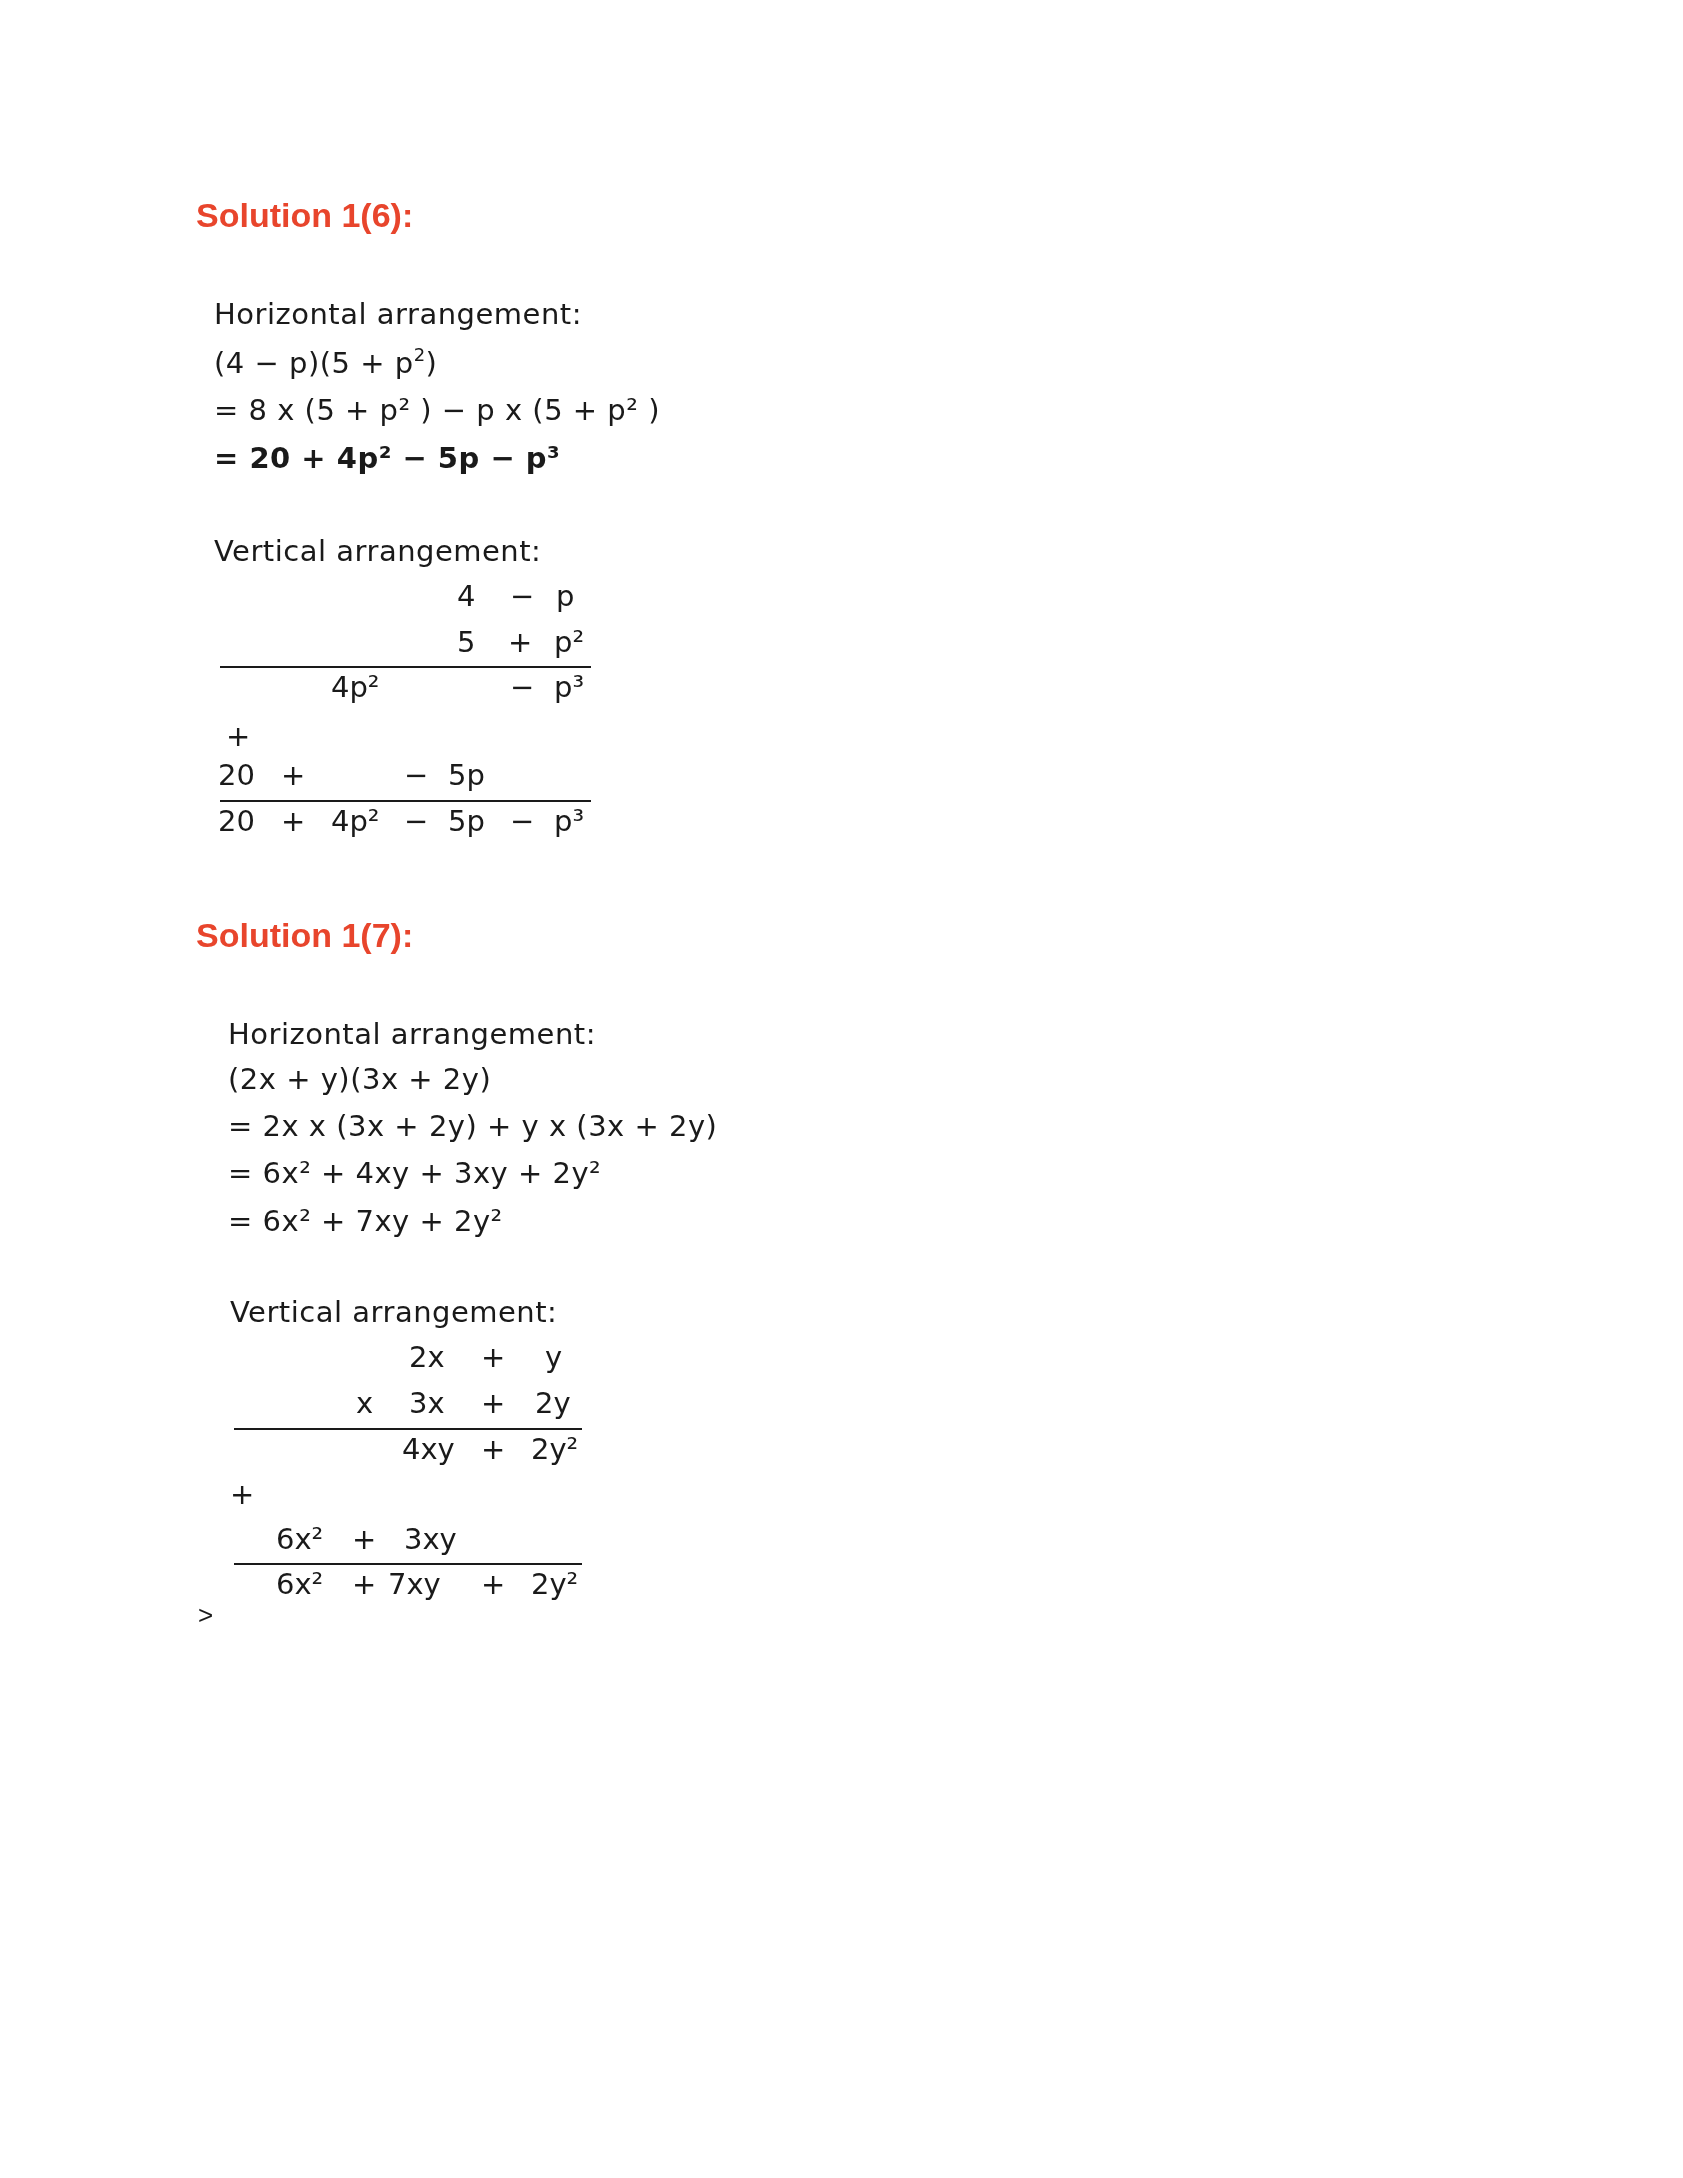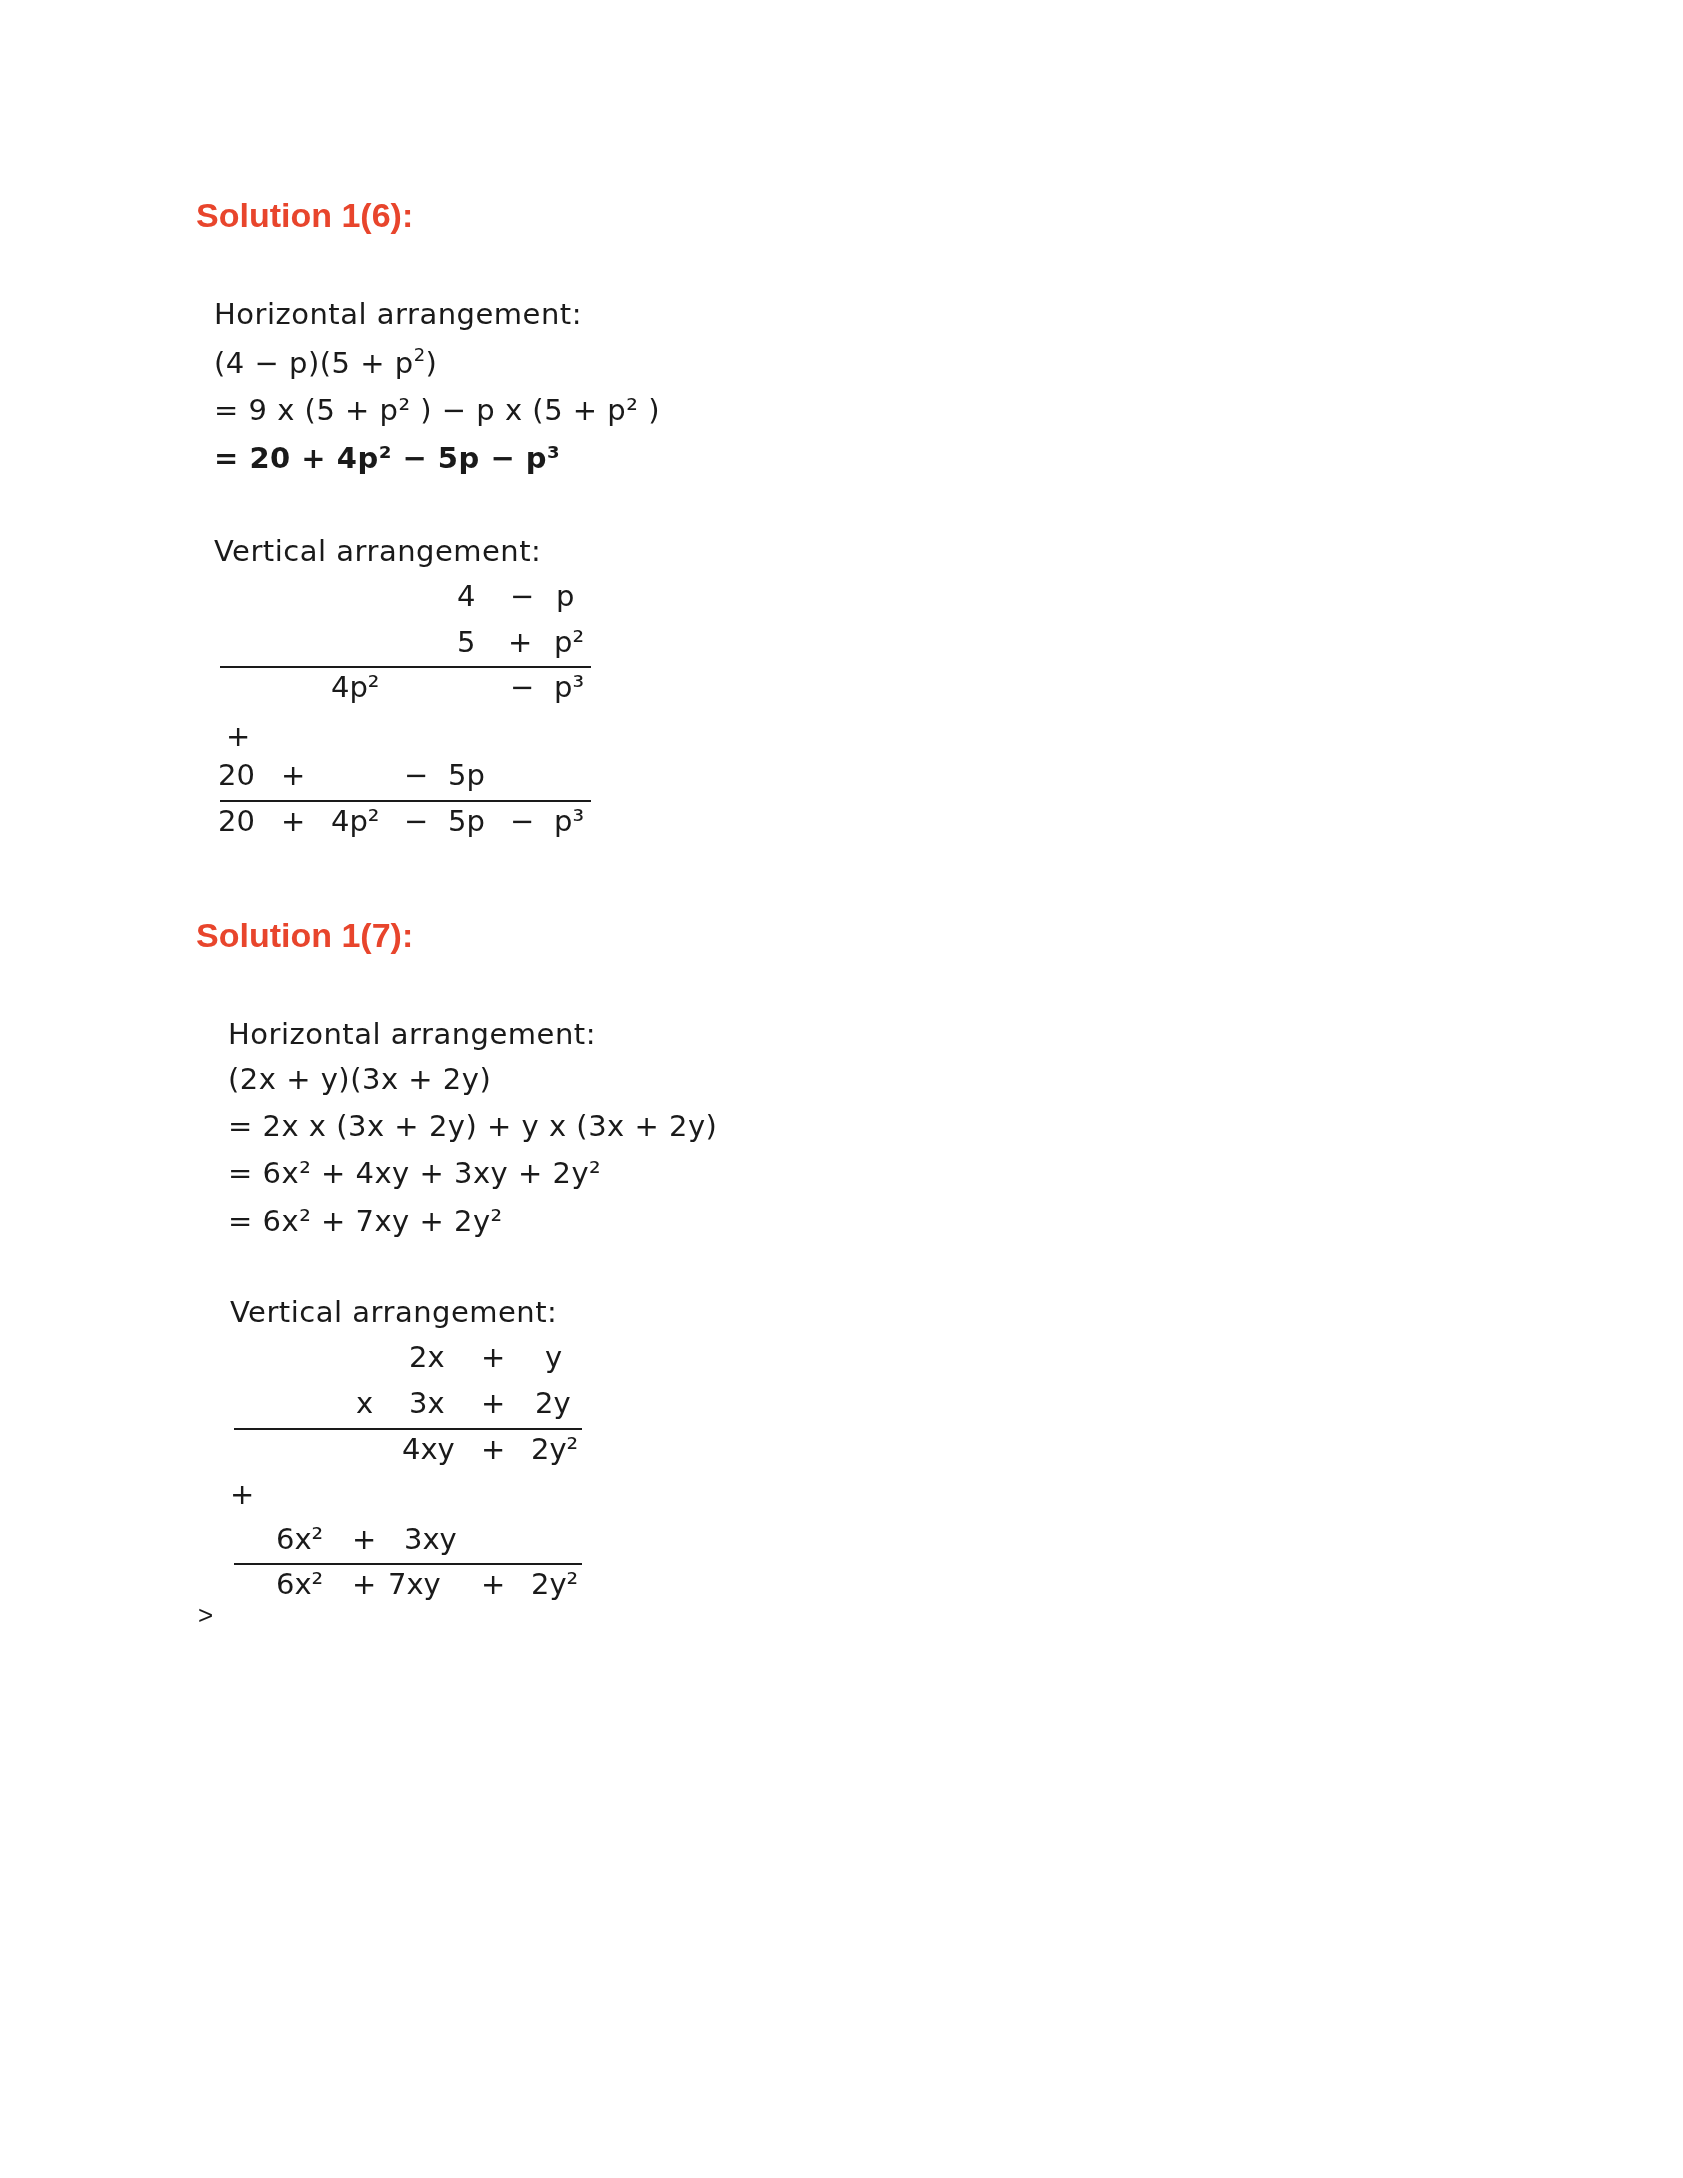--- a/index.html
+++ b/index.html
@@ -14,21 +14,21 @@
 </style>
 </head>
 <body>
 
 <div class="heading" style="top:196px;">Solution 1(6):</div>
 
 <div class="line" style="left:214px; top:297px;">Horizontal arrangement:</div>
 <div class="line" style="left:214px; top:346px;">
   <span>(4 − p)(5 + p</span><sup>2</sup><span>)</span>
 </div>
-<div class="line" style="left:214px; top:393px;">= 9 x (5 + p² ) − p x (5 + p² )</div>
+<div class="line" style="left:214px; top:393px;">= 8 x (5 + p² ) − p x (5 + p² )</div>
 <div class="line" style="left:214px; top:441px;font-weight:bold;">= 20 + 4p² − 5p − p³</div>
 
 <div class="line" style="left:214px; top:534px;">Vertical arrangement:</div>
 
 <div class="cell" style="left:457px; top:579px;">4</div>
 <div class="cell" style="left:510px; top:579px;">−</div>
 <div class="cell" style="left:556px; top:579px;">p</div>
 
 <div class="cell" style="left:457px; top:625px;">5</div>
 <div class="cell" style="left:508px; top:625px;">+</div>

